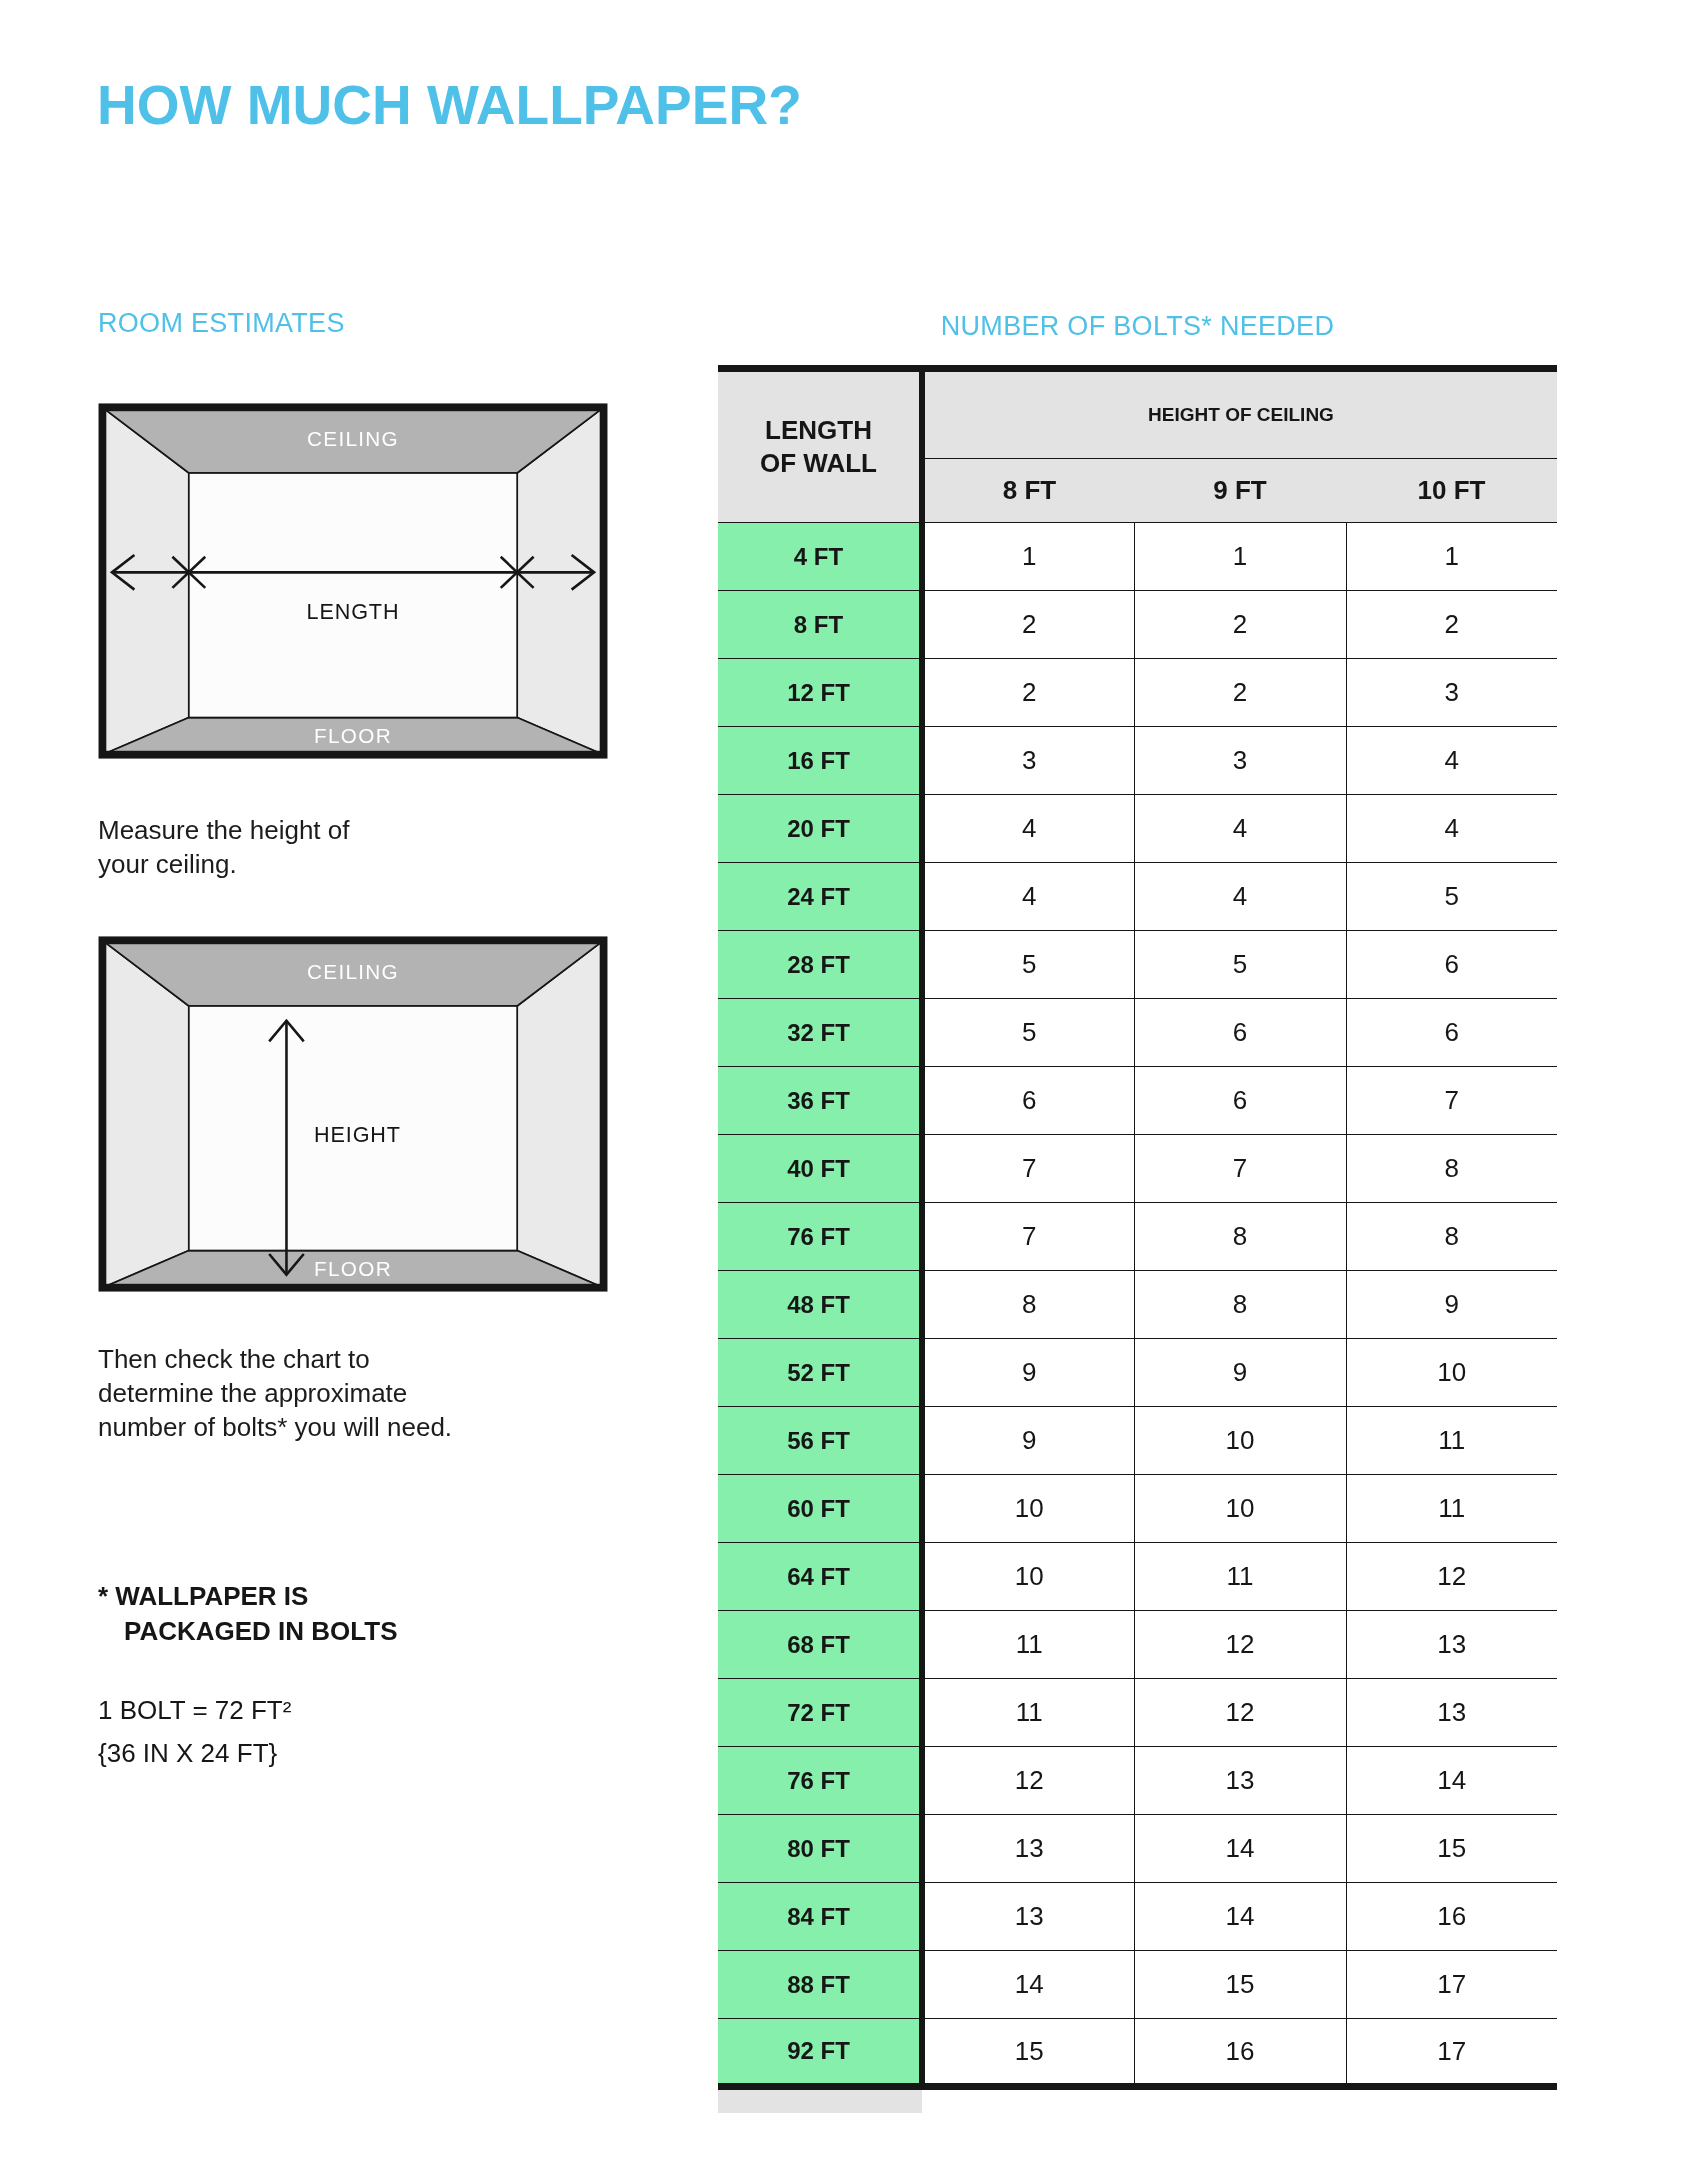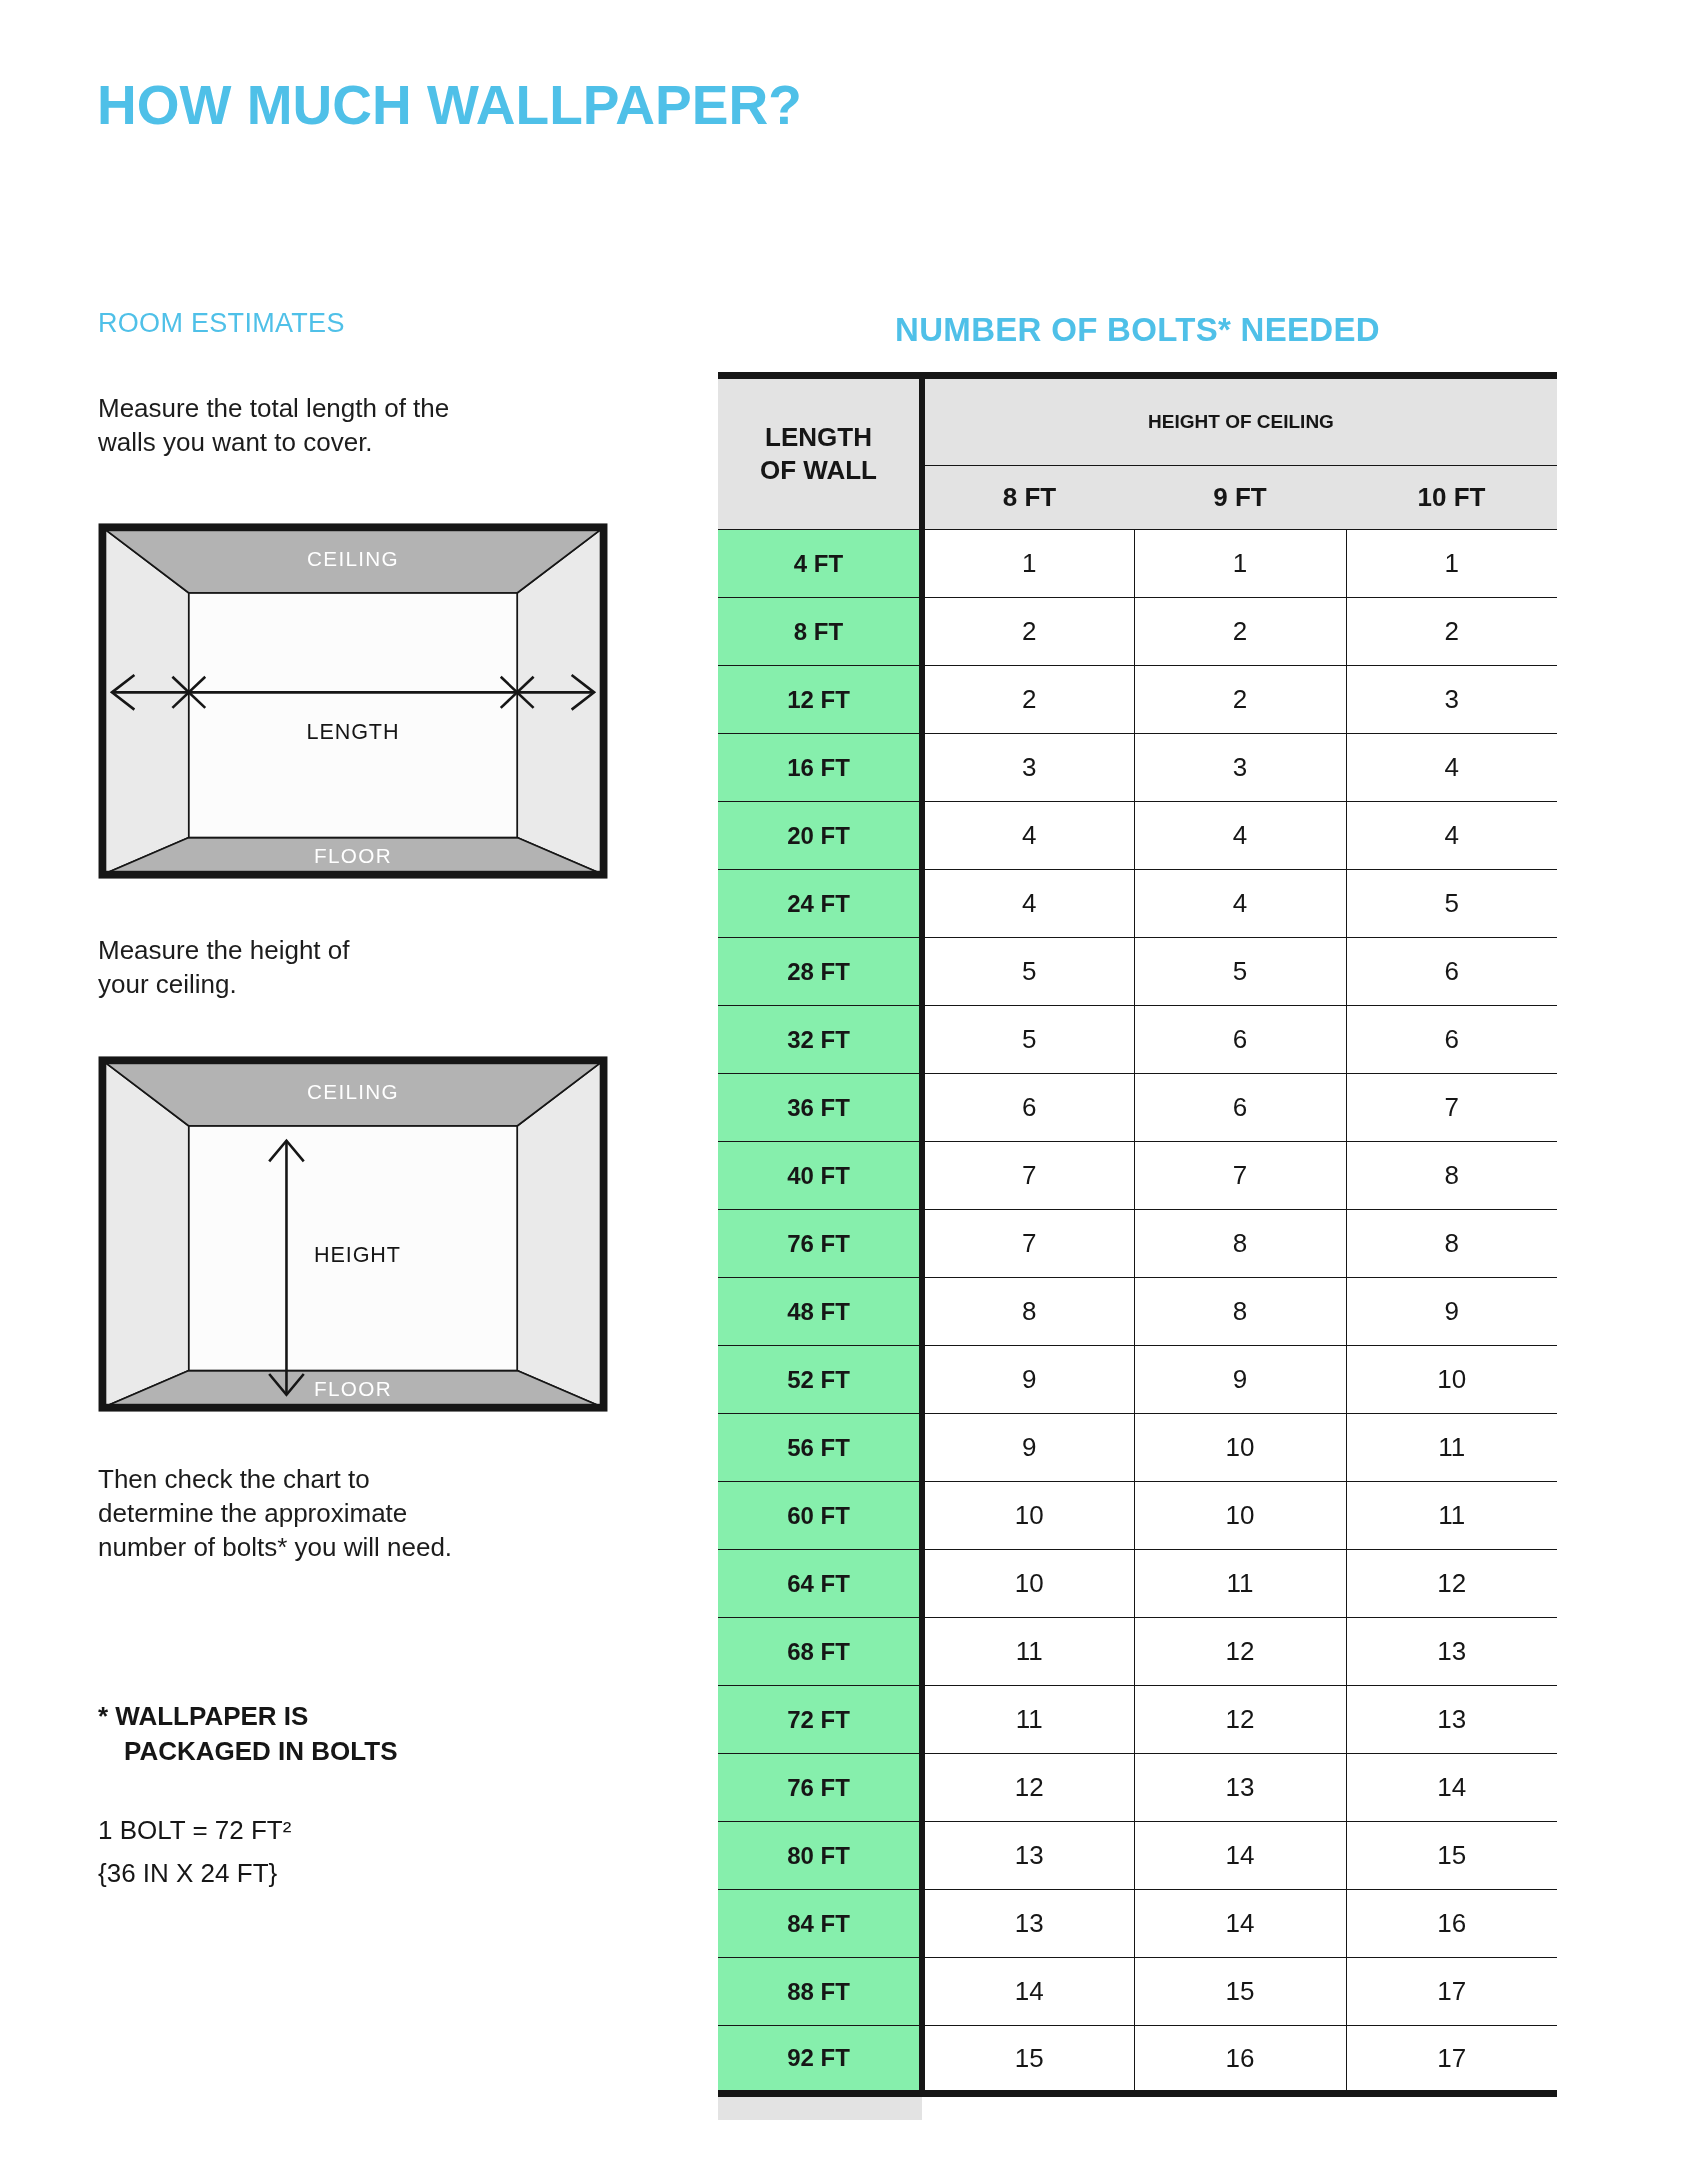--- a/index.html
+++ b/index.html
@@ -23,21 +23,21 @@
   .diagram { display:block; }
   .diagram-1 { margin-top:64px; }
   .diagram-2 { margin-top:55px; }
   .diagram text { font-family:"Liberation Sans", sans-serif; }
   .footnote { margin-top:135px; font-size:26px; font-weight:bold; line-height:35px; color:#161616; }
   .footnote-line2 { padding-left:26px; }
   .bolt-info { margin-top:40px; font-size:26px; font-weight:normal; line-height:43px; color:#161616; }
 
   .right-col { position:absolute; left:718px; top:311px; width:839px; }
   .table-heading {
-    font-size:33px; font-weight:bold; color:#4FC0E8; text-align:center; letter-spacing:0.3px;
+    font-size:27px; font-weight:normal; color:#4FC0E8; text-align:center; letter-spacing:0.3px;
   }
   table.bolts {
     border-collapse:collapse; table-layout:fixed; width:839px; margin-top:23px;
     border-top:7.8px solid #161616; border-bottom:7.8px solid #161616;
   }
   .bolts th, .bolts td { text-align:center; vertical-align:middle; color:#161616; }
   .bolts thead th { background:#e3e3e3; font-weight:bold; }
   .bolts th.corner {
     border-right:6px solid #161616; border-bottom:1.7px solid #161616;
     font-size:26px; line-height:33px;
@@ -58,21 +58,20 @@
 </head>
 <body>
 
 <div class="page">
 
   <h1 class="page-title">HOW MUCH WALLPAPER?</h1>
 
   <div class="left-col">
     <div class="section-heading">ROOM ESTIMATES</div>
 
-    <p class="step step-1">Measure the total length of the walls you want to cover.</p>
 
     <svg class="diagram diagram-1" width="510" height="356" viewBox="0 0 590 412">
       <polygon points="5,5 105,81 105,364 5,407" fill="#eaeaea" stroke="#161616" stroke-width="2"></polygon>
       <polygon points="585,5 485,81 485,364 585,407" fill="#eaeaea" stroke="#161616" stroke-width="2"></polygon>
       <polygon points="5,5 585,5 485,81 105,81" fill="#b3b3b3" stroke="#161616" stroke-width="2"></polygon>
       <polygon points="5,407 585,407 485,364 105,364" fill="#b3b3b3" stroke="#161616" stroke-width="2"></polygon>
       <rect x="105" y="81" width="380" height="283" fill="#fcfcfc" stroke="#161616" stroke-width="2"></rect>
       <rect x="5" y="5" width="580" height="402" fill="none" stroke="#161616" stroke-width="9"></rect>
       <g stroke="#161616" stroke-width="3" fill="none">
         <line x1="16" y1="196" x2="574" y2="196"></line>

